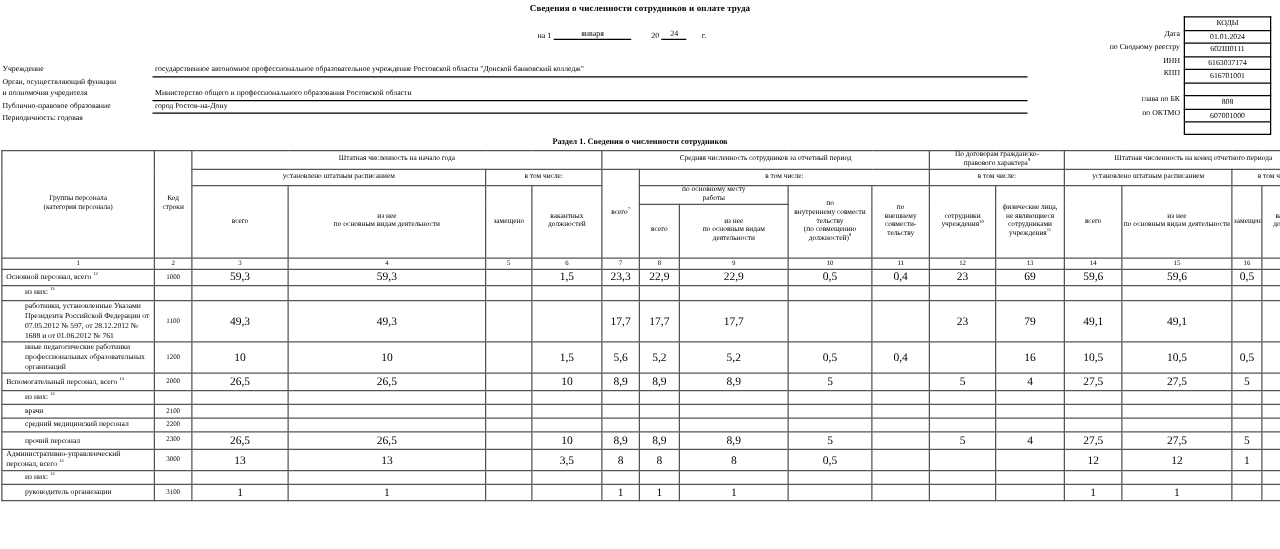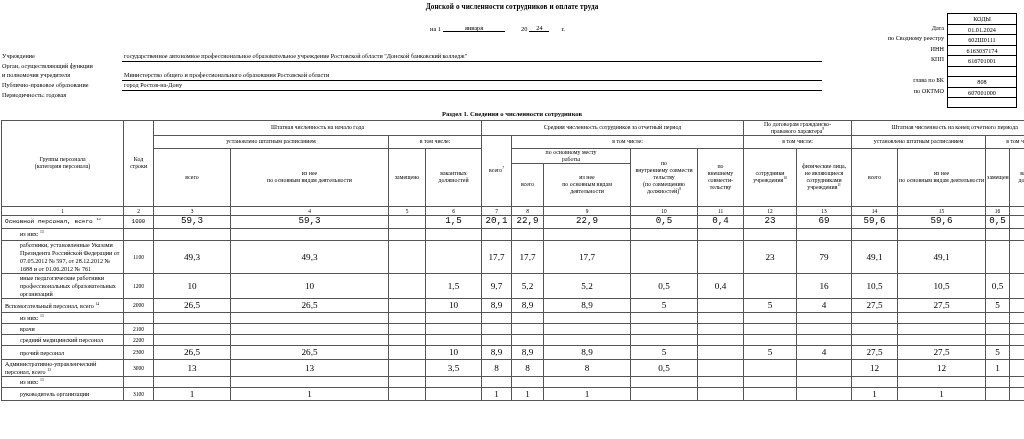--- a/index.html
+++ b/index.html
@@ -145,26 +145,26 @@
     line-height: 1.32;
   }
   .datarow td.lbl.ind { padding-left: 18px; }
   .datarow td.code {
     font-size: 5.6px;
     text-align: center;
   }
   sup { font-size: 0.62em; vertical-align: super; line-height: 0; }
 
   .hdr-left { text-align: center; }
-  .thick-top td { border-top: 1.6px solid #000; font-family: Liberation Mono, monospace; }
+  .thick-top td { border-top: 1.6px solid #000; }
 </style>
 </head>
 <body>
 
-<div class="doc-title">Донской о численности сотрудников и оплате труда</div>
+<div class="doc-title">Сведения о численности сотрудников и оплате труда</div>
 
 <div class="date-line">
   <span class="na">на 1</span>
   <span class="month-blank">января</span>
   <span class="yr20">20</span>
   <span class="year-blank">24</span>
   <span class="gsuf">г.</span>
 </div>
 
 <div class="code-labels" style="top:13px;">&nbsp;</div>
@@ -334,21 +334,21 @@
     </tr>
   </thead>
   <tbody id="table-body">
       <tr class="datarow thick-top" style="height: 13px;">
         <td class="lbl">Основной персонал, всего <sup>12</sup></td>
         <td class="code">1000</td>
         <td>59,3</td>
         <td>59,3</td>
         <td></td>
         <td>1,5</td>
-        <td>20,1</td>
+        <td>23,3</td>
         <td>22,9</td>
         <td>22,9</td>
         <td>0,5</td>
         <td>0,4</td>
         <td>23</td>
         <td>69</td>
         <td>59,6</td>
         <td>59,6</td>
         <td>0,5</td>
         <td>3,5</td>
@@ -391,21 +391,21 @@
         <td></td>
         <td></td>
       </tr>
       <tr class="datarow" style="height: 24px;">
         <td class="lbl ind">иные педагогические работники профессиональных образовательных организаций</td>
         <td class="code">1200</td>
         <td>10</td>
         <td>10</td>
         <td></td>
         <td>1,5</td>
-        <td>9,7</td>
+        <td>5,6</td>
         <td>5,2</td>
         <td>5,2</td>
         <td>0,5</td>
         <td>0,4</td>
         <td></td>
         <td>16</td>
         <td>10,5</td>
         <td>10,5</td>
         <td>0,5</td>
         <td>3,5</td>

